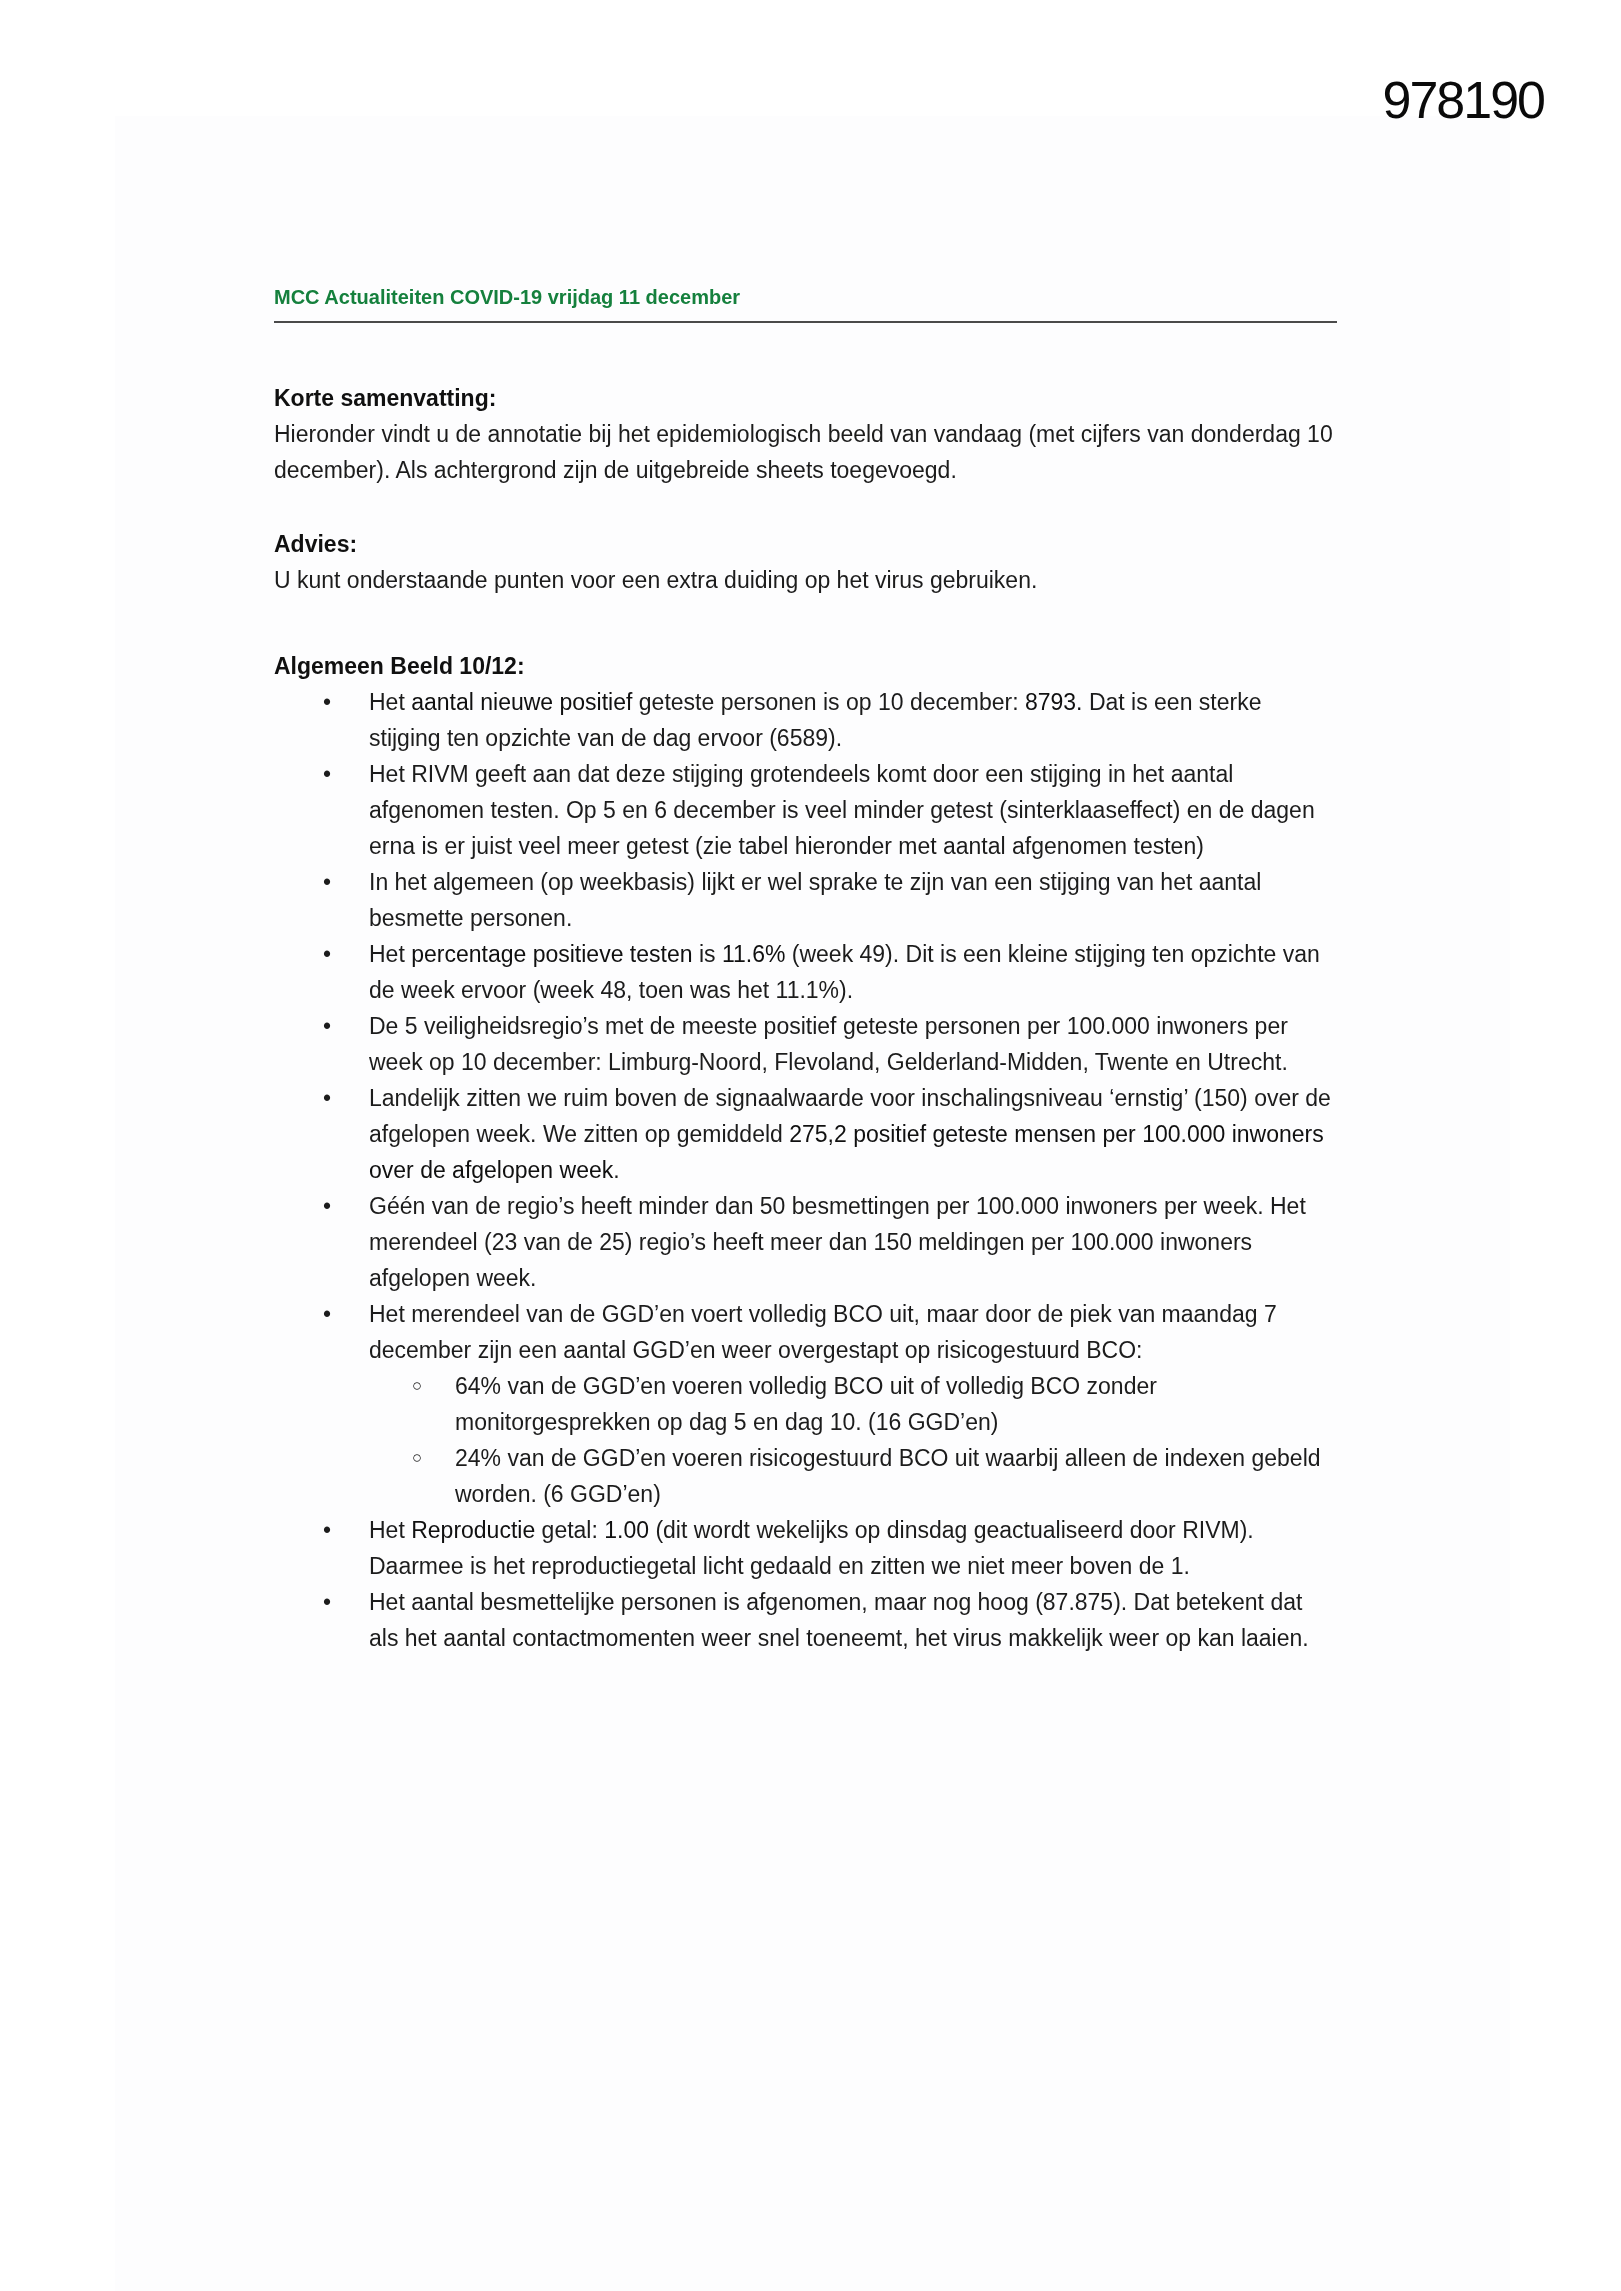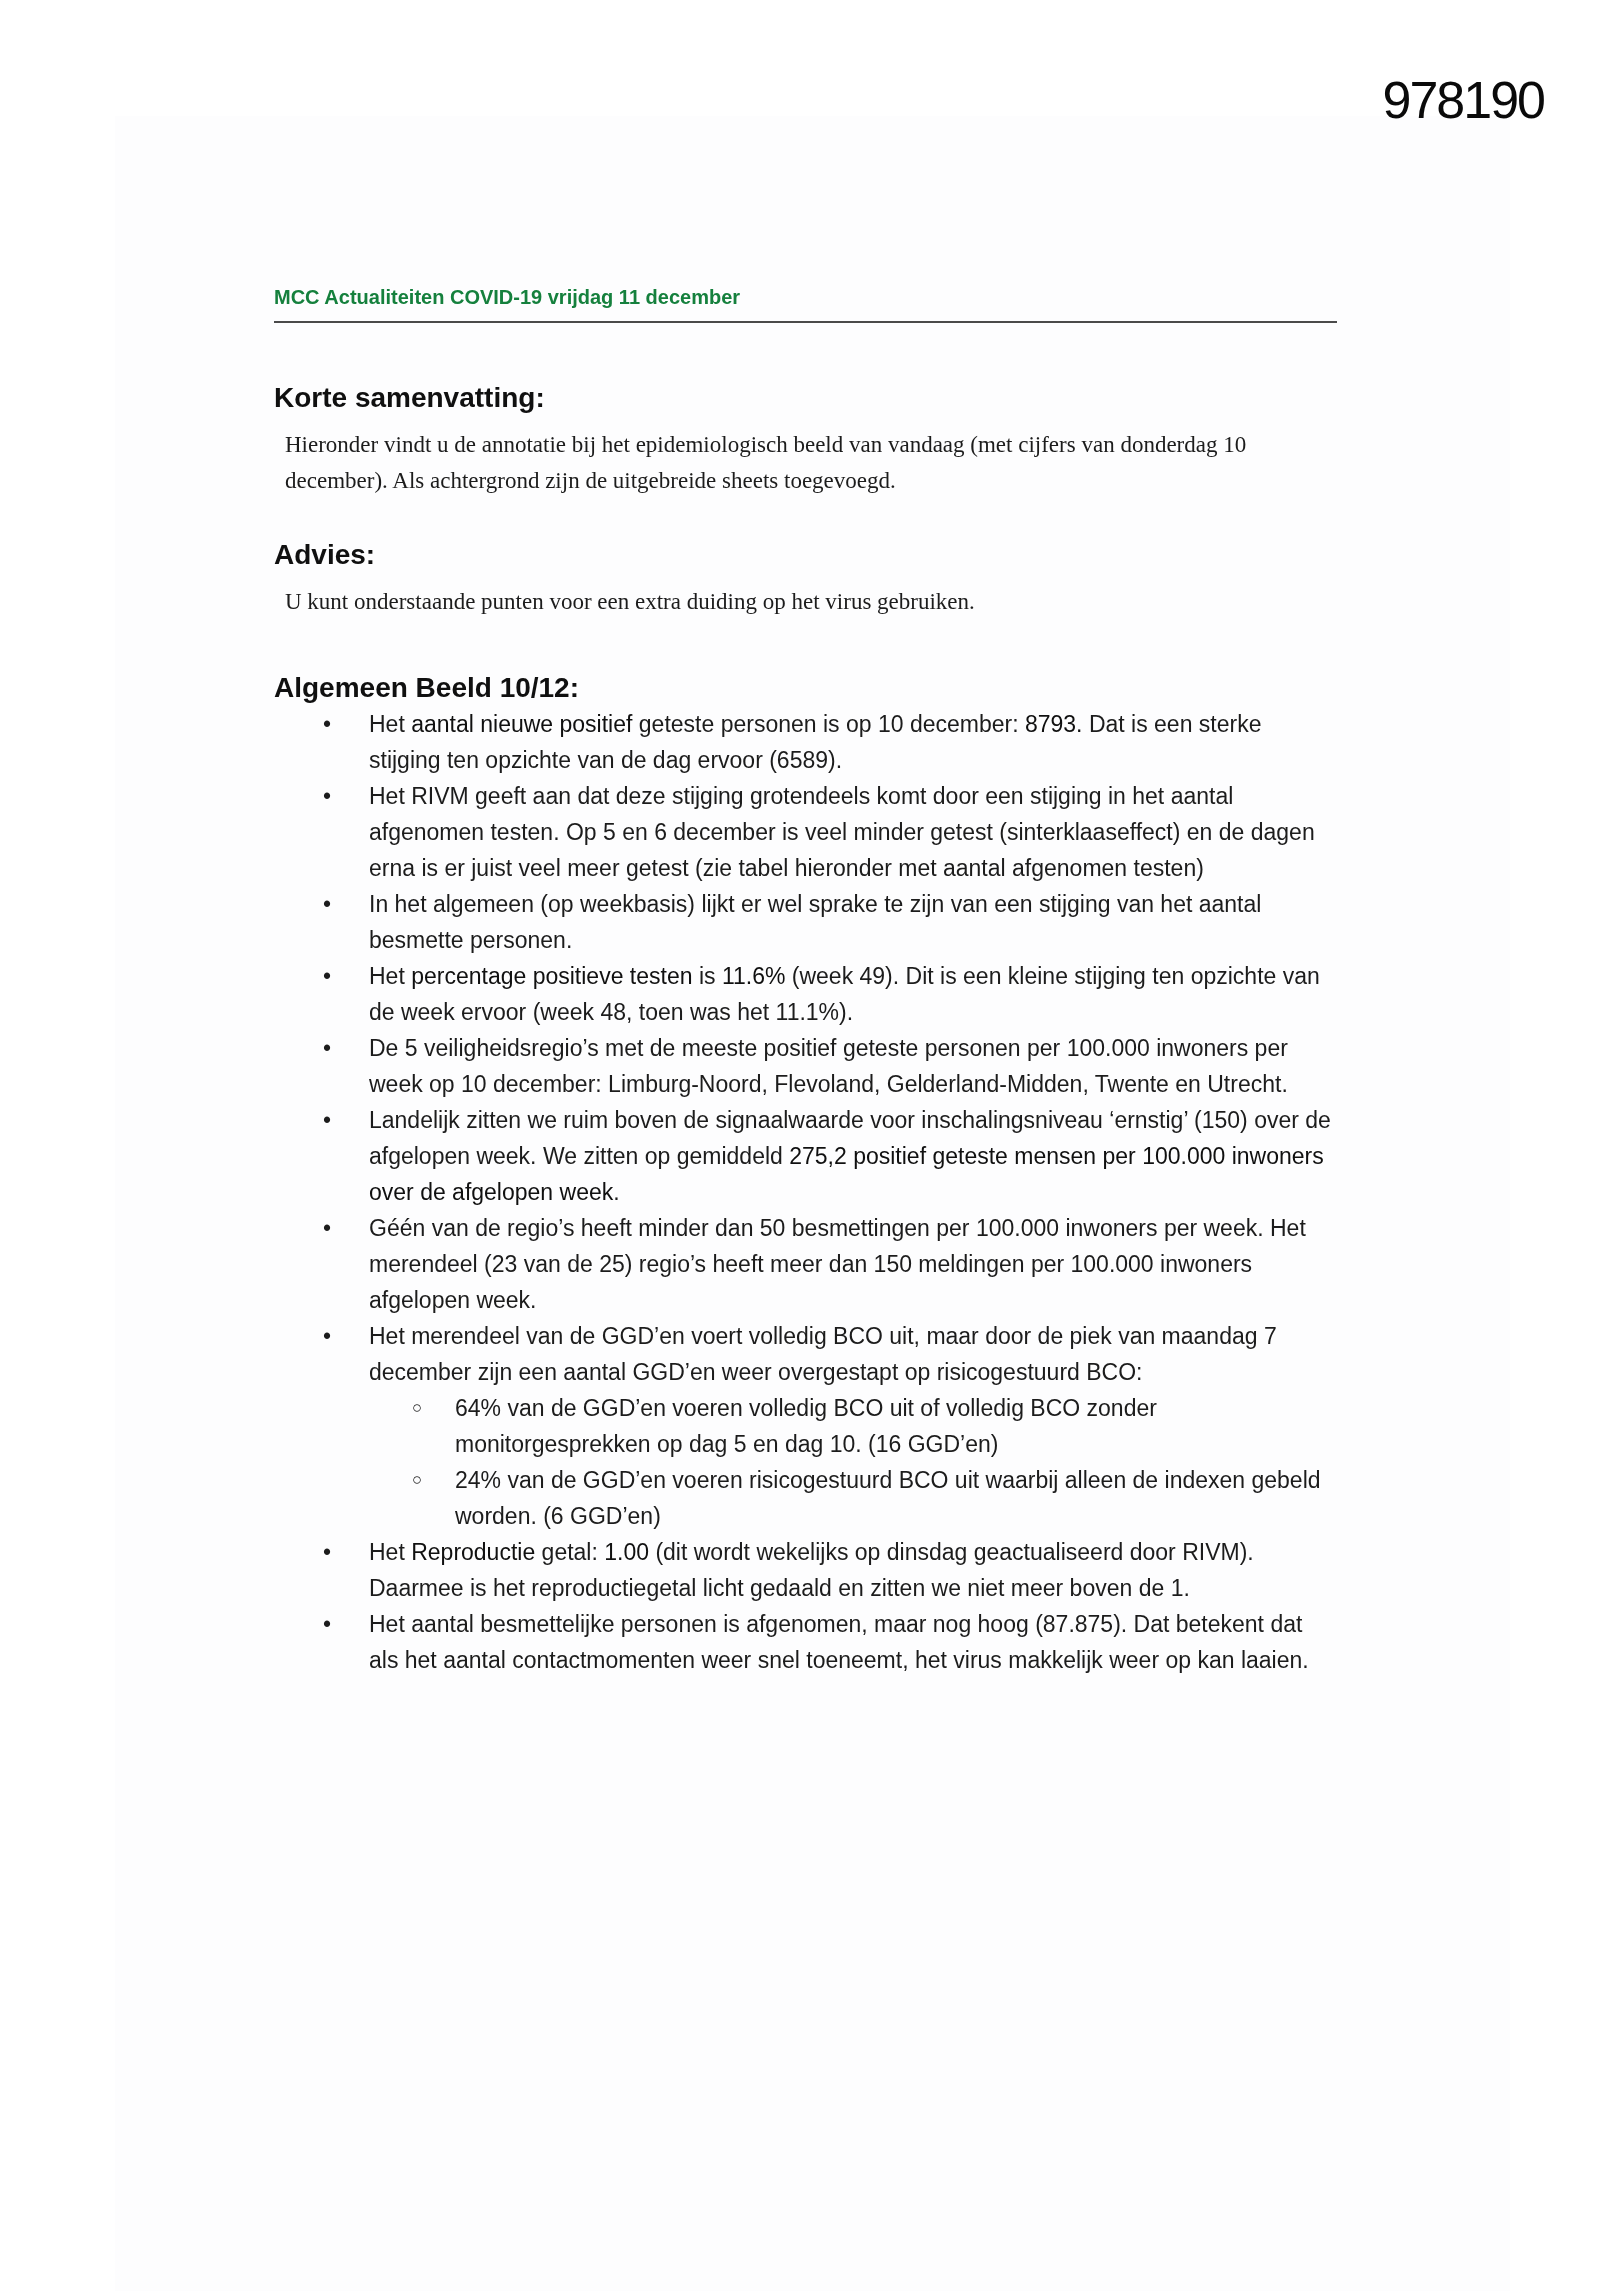--- a/index.html
+++ b/index.html
@@ -50,30 +50,30 @@
     margin: 283px 0 0 0;
   }
   .title-rule {
     border: none;
     border-top: 2.9px solid #4a4a4a;
     margin: 8.8px 0 0 0;
     width: 100%;
   }
   section { margin: 0; }
   h2 {
-    font-size: 28px;
+    font-size: 23px;
     line-height: 36px;
     font-weight: bold;
     color: #101010;
     margin: 0;
   }
   .sec-1 h2 { margin-top: 57px; }
   .sec-2 h2 { margin-top: 38px; }
   .sec-3 h2 { margin-top: 50px; }
-  p { margin: 11px; font-family: Liberation Serif, serif; }
+  p { margin: 0; }
   ul.bullets {
     list-style: none;
     margin: 0;
     padding: 0;
   }
   .bullets li {
     position: relative;
     margin: 0;
   }
   .bullets li.lvl1 { padding-left: 95px; }

